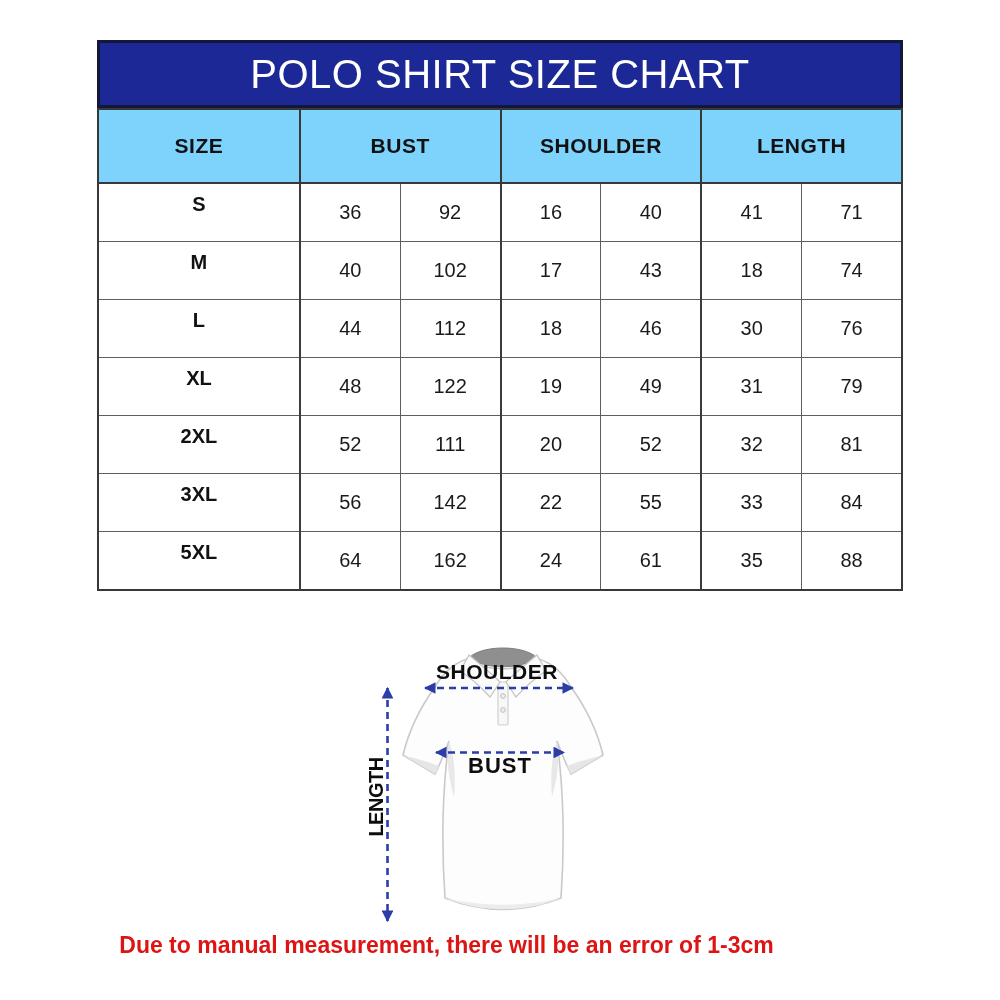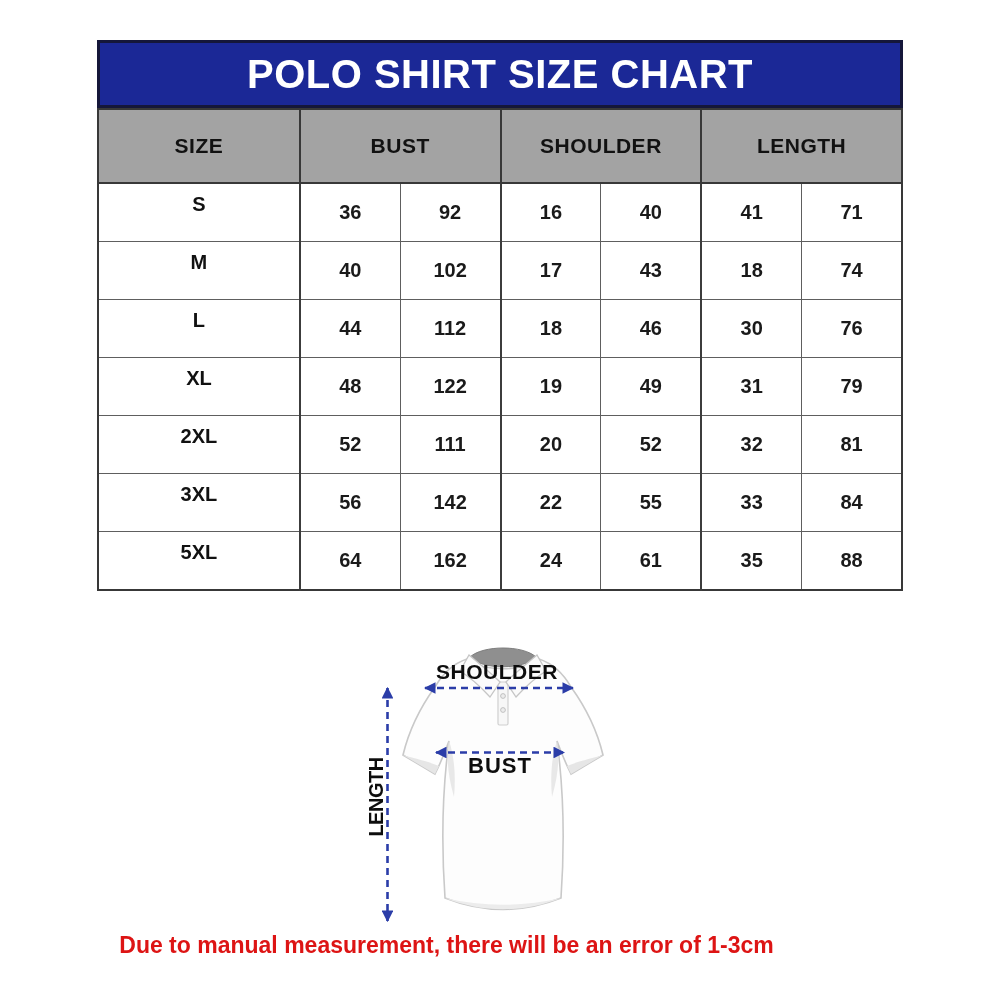--- a/index.html
+++ b/index.html
@@ -17,21 +17,21 @@
     left: 97px; top: 40px;
     width: 806px;
   }
   .title-band {
     box-sizing: border-box;
     height: 68px;
     background: #1b2896;
     border: 3px solid #15173a;
     display: flex; align-items: center; justify-content: center;
     color: #ffffff;
-    font-weight: bold;
+    font-weight: normal;
     font-size: 40px;
     letter-spacing: 0.5px;
     white-space: nowrap;
   }
   table.spec {
     width: 100%;
     border-collapse: collapse;
     table-layout: fixed;
     border: 2px solid #383838;
     border-top: none;
@@ -39,39 +39,39 @@
   table.spec th, table.spec td {
     border: 1px solid #5e5e5e;
     text-align: center;
     overflow: hidden;
   }
   
   table.spec td:nth-child(1), table.spec td:nth-child(3), table.spec td:nth-child(5) {
     border-right: 2px solid #3c3c3c;
   }
   tr.group-row th {
-    background: #a3a3a3;
+    background: #7dd3fc;
     height: 70px;
     font-size: 21px;
     font-weight: bold;
     letter-spacing: 0.5px;
     border: 2px solid #383838;
     color: #111;
     margin-left: 27px;
   }
   tr.unit-row td {
     height: 44px;
     font-weight: bold;
     font-size: 20px;
     color: #111;
   }
   tr.data-row td {
     height: 47px;
     font-size: 20px;
-    font-weight: bold;
+    font-weight: normal;
     vertical-align: middle;
     color: #1a1a1a;
   }
   tr.data-row td.size-cell {
     font-weight: bold;
     vertical-align: top;
     padding-top: 9px;
     color: #111;
   }
 

